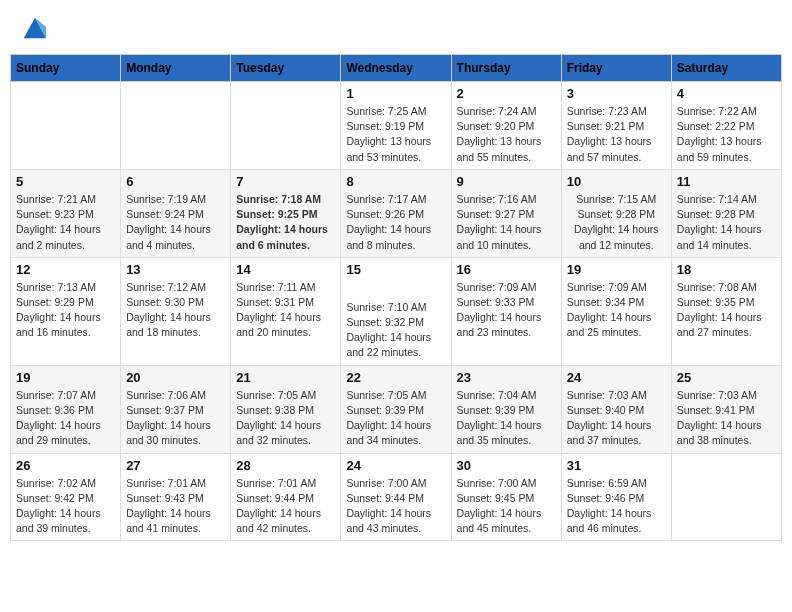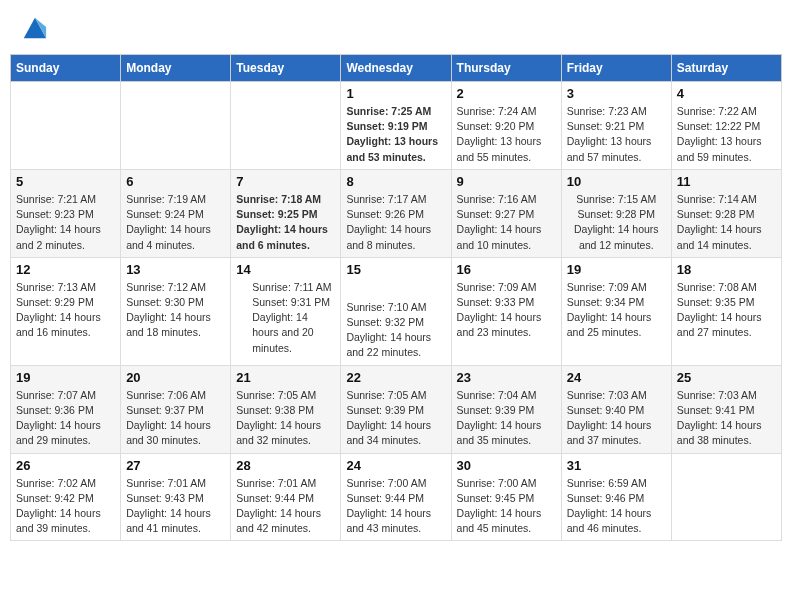--- a/index.html
+++ b/index.html
@@ -47,21 +47,21 @@
       font-size: 14px;
       color: #444;
     }
     .calendar {
       width: 100%;
       border-collapse: collapse;
       font-size: 11px;
     }
     .calendar th {
       background: #2a6bbf;
-      color: #ffffff;
+      color: #000000;
       text-align: left;
       padding: 6px 5px;
       font-size: 12px;
       font-weight: bold;
       border: 1px solid #ccc;
     }
     .calendar td {
       vertical-align: top;
       padding: 4px 5px;
       border: 1px solid #ddd;
@@ -119,40 +119,40 @@
         <th>Saturday</th>
       </tr>
   </thead>
   <tbody id="calendar-body">
   <tr>
         <td class="empty-cell"></td>
         <td class="empty-cell"></td>
         <td class="empty-cell"></td>
         <td>
           <div class="day-number">1</div>
-          <div class="day-info" style="white-space: pre-line; font-weight: bold;">Sunrise: 7:25 AM
+          <div class="day-info" style="white-space: pre-line;">Sunrise: 7:25 AM
 Sunset: 9:19 PM
 Daylight: 13 hours and 53 minutes.</div>
         </td>
         <td>
           <div class="day-number">2</div>
           <div class="day-info" style="white-space: pre-line;">Sunrise: 7:24 AM
 Sunset: 9:20 PM
 Daylight: 13 hours and 55 minutes.</div>
         </td>
         <td>
           <div class="day-number">3</div>
           <div class="day-info" style="white-space: pre-line;">Sunrise: 7:23 AM
 Sunset: 9:21 PM
 Daylight: 13 hours and 57 minutes.</div>
         </td>
         <td>
           <div class="day-number">4</div>
           <div class="day-info" style="white-space: pre-line;">Sunrise: 7:22 AM
-Sunset: 12:22 PM
+Sunset: 2:22 PM
 Daylight: 13 hours and 59 minutes.</div>
         </td>
       </tr>
       <tr>
         <td>
           <div class="day-number">5</div>
           <div class="day-info" style="white-space: pre-line;">Sunrise: 7:21 AM
 Sunset: 9:23 PM
 Daylight: 14 hours and 2 minutes.</div>
         </td>
@@ -201,21 +201,21 @@
 Daylight: 14 hours and 16 minutes.</div>
         </td>
         <td>
           <div class="day-number">13</div>
           <div class="day-info" style="white-space: pre-line;">Sunrise: 7:12 AM
 Sunset: 9:30 PM
 Daylight: 14 hours and 18 minutes.</div>
         </td>
         <td>
           <div class="day-number">14</div>
-          <div class="day-info" style="white-space: pre-line; margin-left: 16px;">Sunrise: 7:11 AM
+          <div class="day-info" style="white-space: pre-line;">Sunrise: 7:11 AM
 Sunset: 9:31 PM
 Daylight: 14 hours and 20 minutes.</div>
         </td>
         <td>
           <div class="day-number">15</div>
           <div class="day-info" style="white-space: pre-line; margin-top: 23px;">Sunrise: 7:10 AM
 Sunset: 9:32 PM
 Daylight: 14 hours and 22 minutes.</div>
         </td>
         <td>

